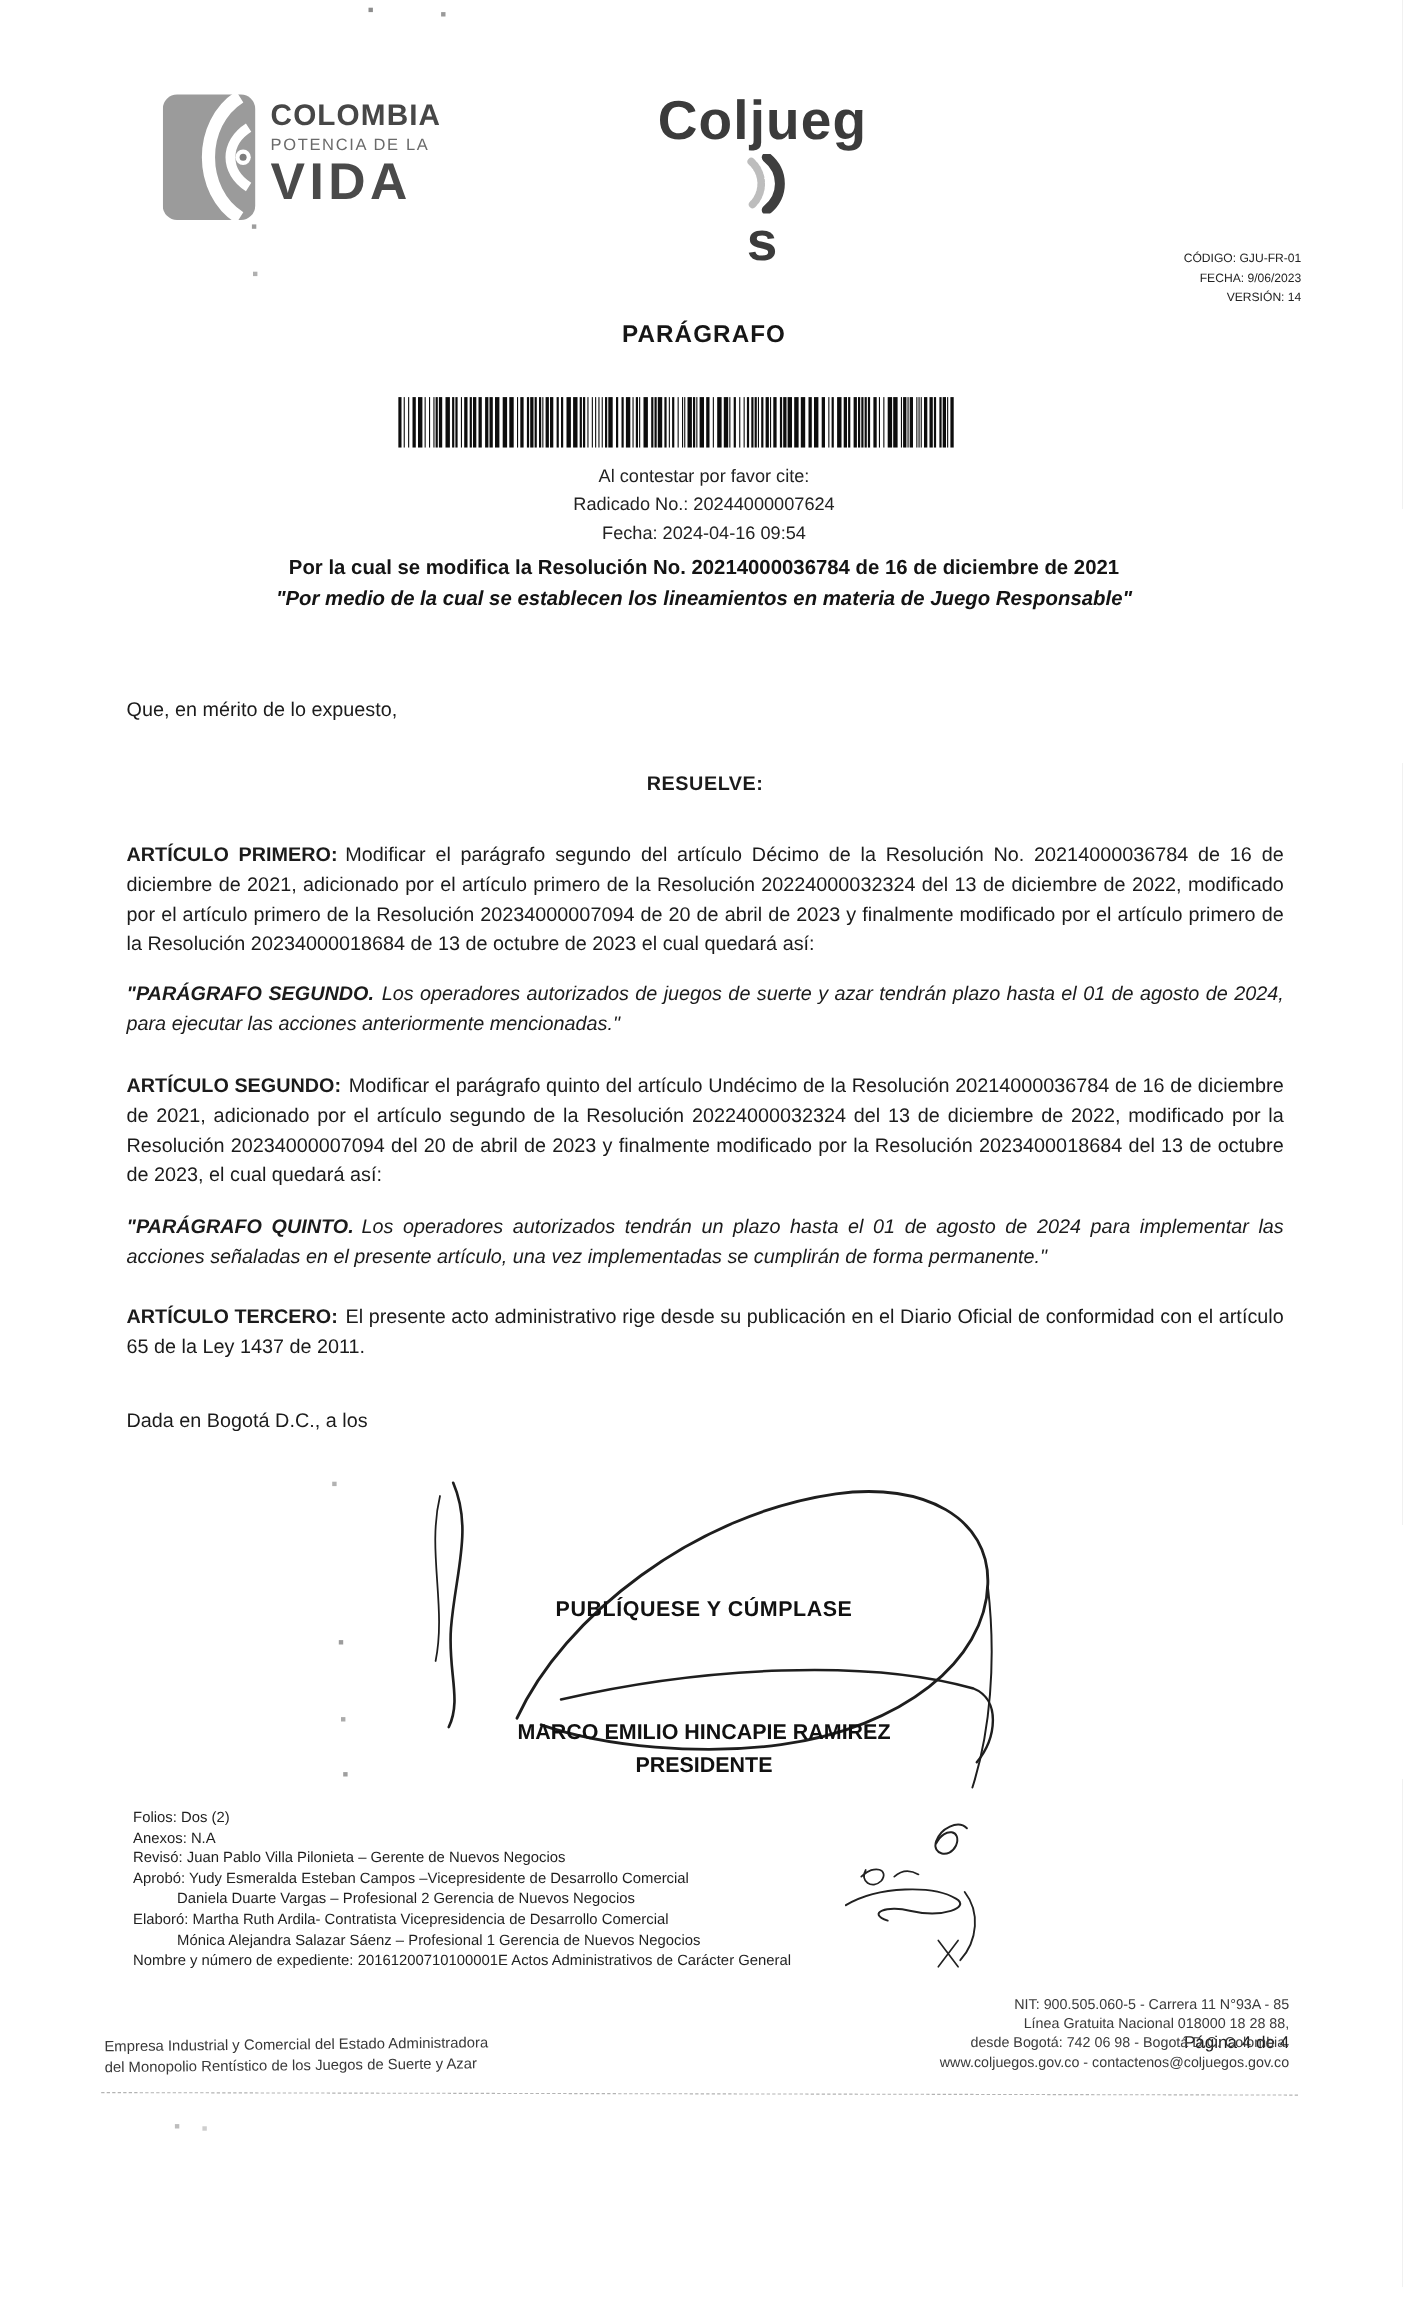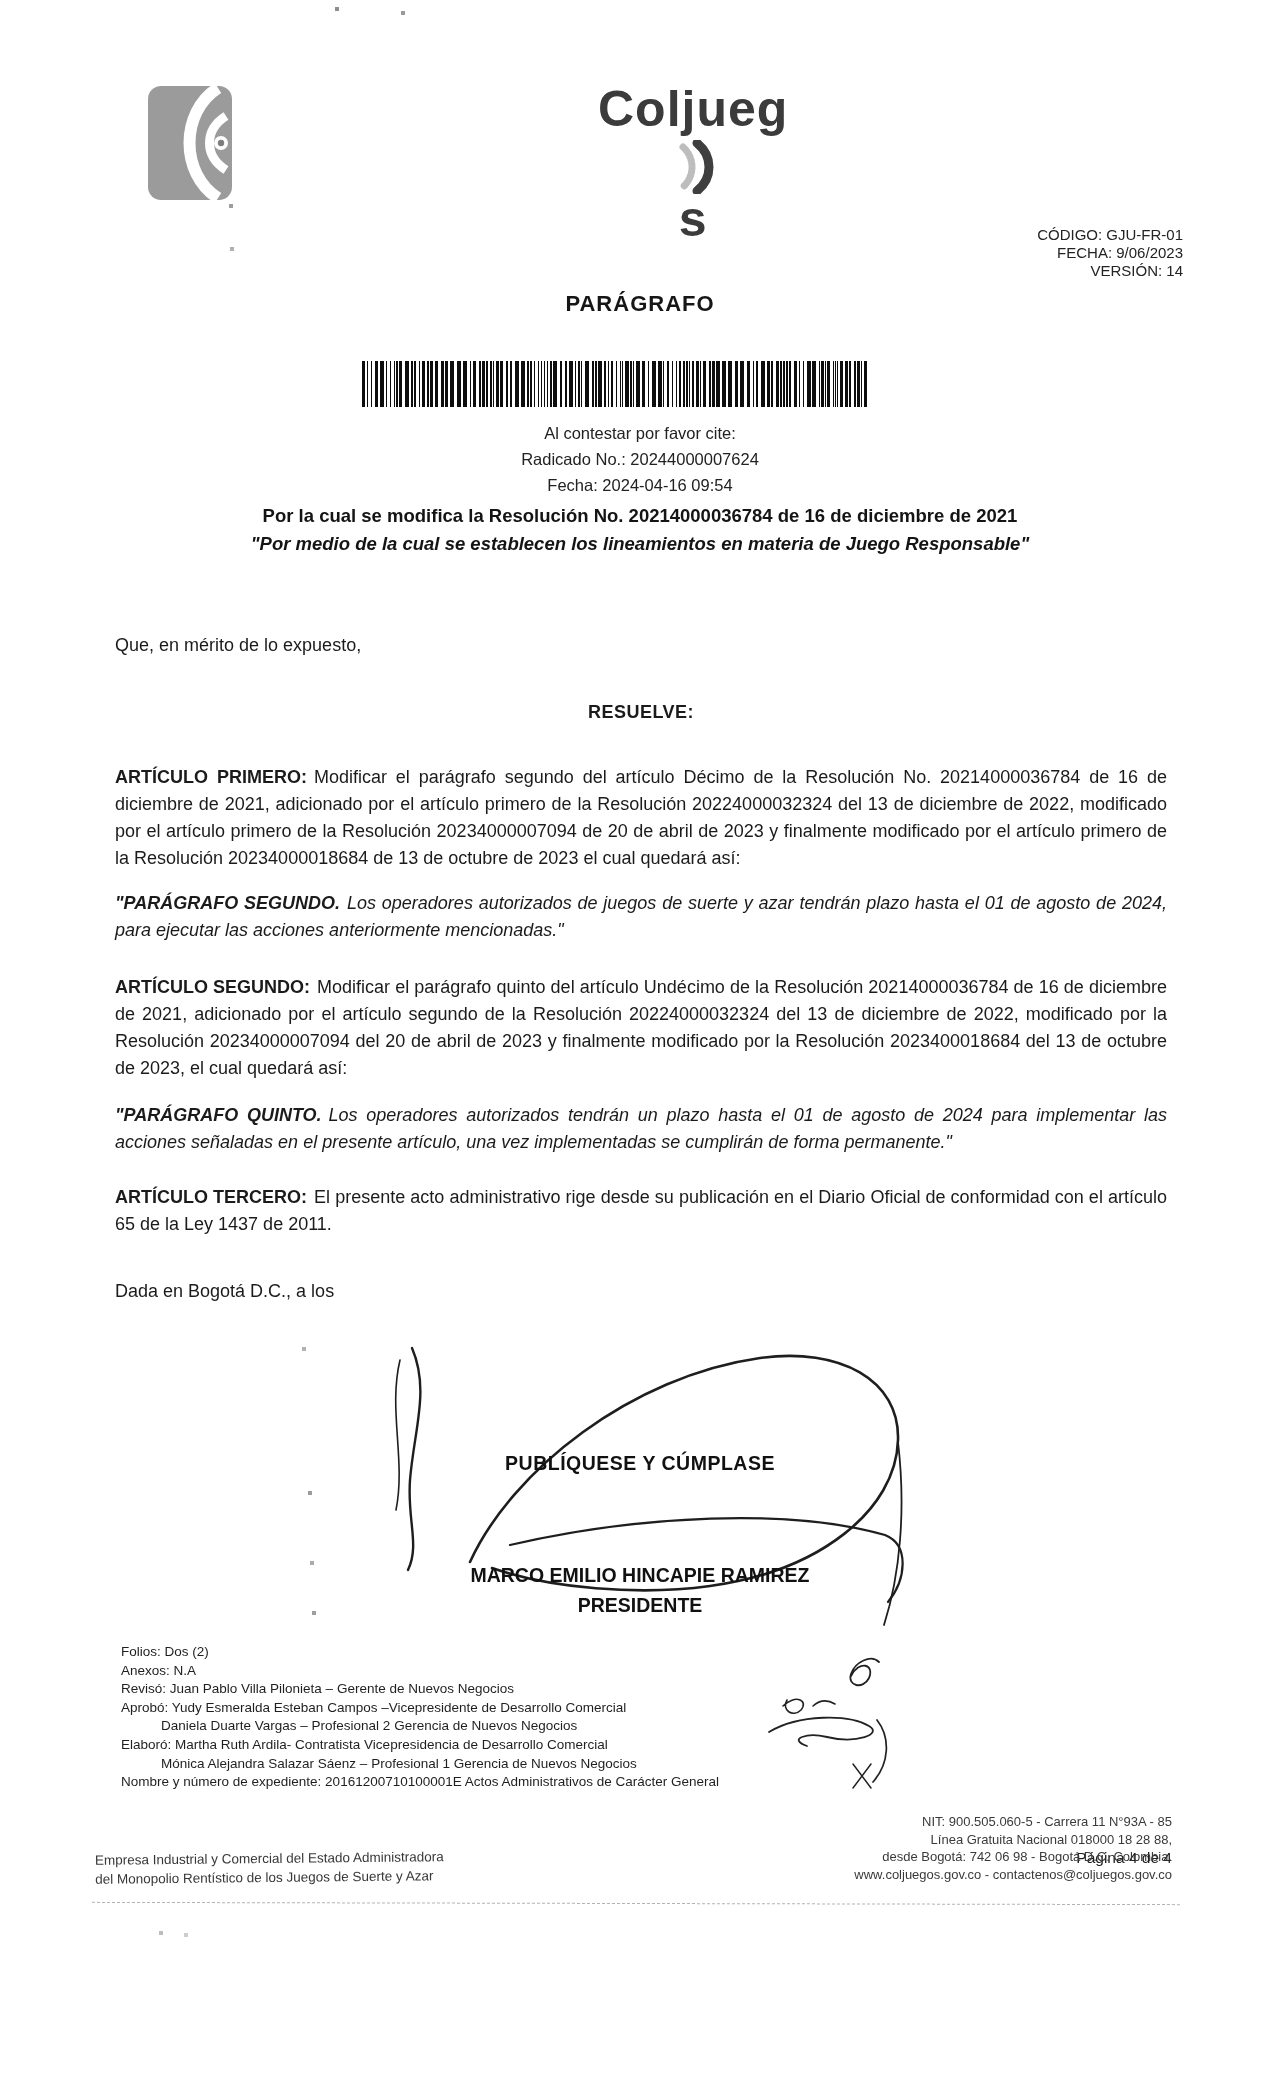--- a/index.html
+++ b/index.html
@@ -16,21 +16,21 @@
   .logo-colombia{position:absolute;left:148px;top:84px;display:flex;gap:12px;align-items:flex-start;}
   .logo-colombia .txt{display:flex;flex-direction:column;line-height:1;}
   .col-line1{font-size:27px;font-weight:bold;color:#474747;letter-spacing:1px;margin-top:8px;}
   .col-line2{font-size:15px;font-weight:400;color:#6a6a6a;letter-spacing:1.5px;margin-top:5px;}
   .col-line3{font-size:47px;font-weight:bold;color:#4a4a4a;letter-spacing:4px;margin-top:2px;}
   .logo-coljuegos{position:absolute;left:598px;top:84px;display:flex;align-items:center;
     font-size:50px;font-weight:bold;color:#3b3b3b;letter-spacing:1px;line-height:1;flex-direction:column;}
   .logo-coljuegos svg{margin:6px 2px 0 4px;}
   
   .code-block{position:absolute;right:92px;top:226px;text-align:right;
-    font-size:15px;line-height:18px;color:#232323;}
+    font-size:11px;line-height:18px;color:#232323;}
   
   .resolucion{position:absolute;left:115px;width:1050px;top:291px;text-align:center;
     font-size:22px;font-weight:bold;letter-spacing:1px;color:#161616;}
   .barcode{position:absolute;left:362px;top:361px;width:512px;height:46px;overflow:hidden;white-space:nowrap;}
   .barcode i{display:inline-block;height:100%;background:#0d0d0d;vertical-align:top;}
   .cite-block{position:absolute;left:115px;width:1050px;top:420px;text-align:center;
     font-size:16.5px;line-height:26px;color:#222;}
   .subject{position:absolute;left:115px;width:1050px;top:502px;text-align:center;
     font-size:18.5px;font-weight:bold;line-height:28px;color:#141414;}
   .subject .it{font-style:italic;}
@@ -74,20 +74,25 @@
 <div class="page">
 
   <div class="logo-colombia">
     <svg width="86" height="118" viewBox="0 0 86 118">
       <rect x="0" y="2" width="84" height="114" rx="13" fill="#9b9b9b"></rect>
       <path d="M70 4 C 32 28 32 90 70 114" stroke="#ffffff" stroke-width="12" fill="none"></path>
       <path d="M78 32 C 56 46 56 72 78 86" stroke="#ffffff" stroke-width="9" fill="none"></path>
       <circle cx="73" cy="59" r="7" fill="#ffffff"></circle>
       <circle cx="73" cy="59" r="3.2" fill="#7d7d7d"></circle>
     </svg>
+    <div class="txt">
+      <span class="col-line1">COLOMBIA</span>
+      <span class="col-line2">POTENCIA DE LA</span>
+      <span class="col-line3">VIDA</span>
+    </div>
   </div>
 
   <div class="logo-coljuegos">
     <span>Coljueg</span>
     <svg width="46" height="54" viewBox="0 0 46 54" fill="none">
       <path d="M12 7 C 24 18 24 36 12 47" stroke="#bdbdbd" stroke-width="7" stroke-dasharray="1.6 2.2" stroke-linecap="round"></path>
       <path d="M26 3 C 42 16 42 38 26 51" stroke="#3f3f3f" stroke-width="9" stroke-linecap="round"></path>
     </svg>
     <span>s</span>
   </div>

